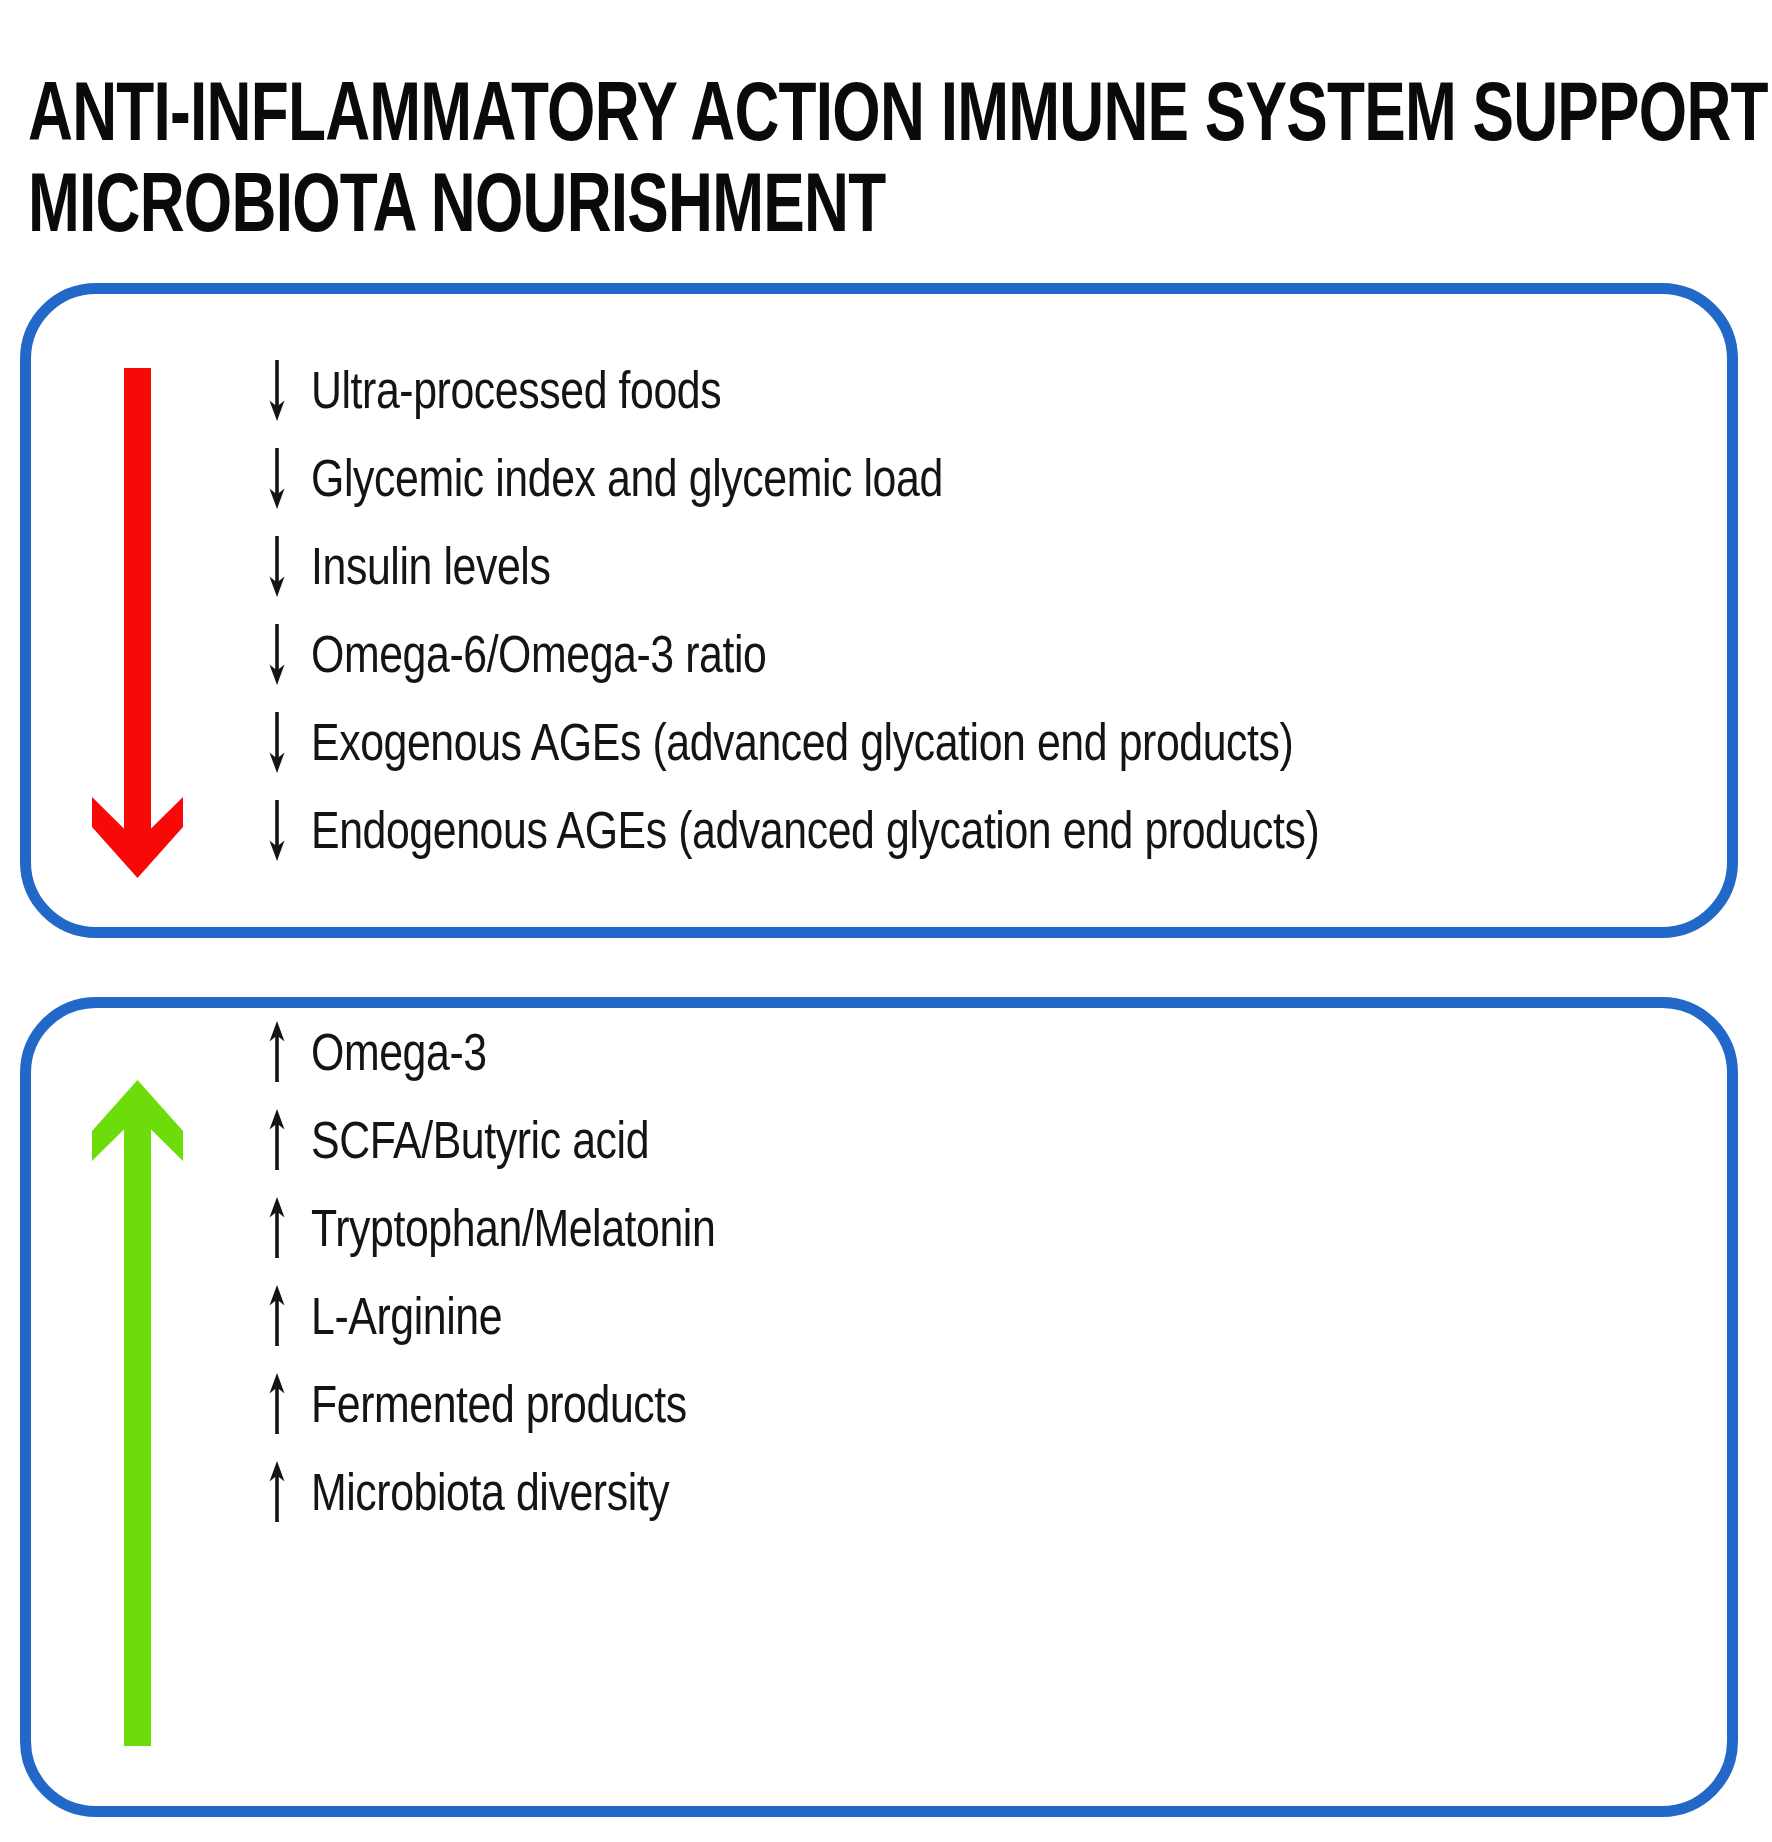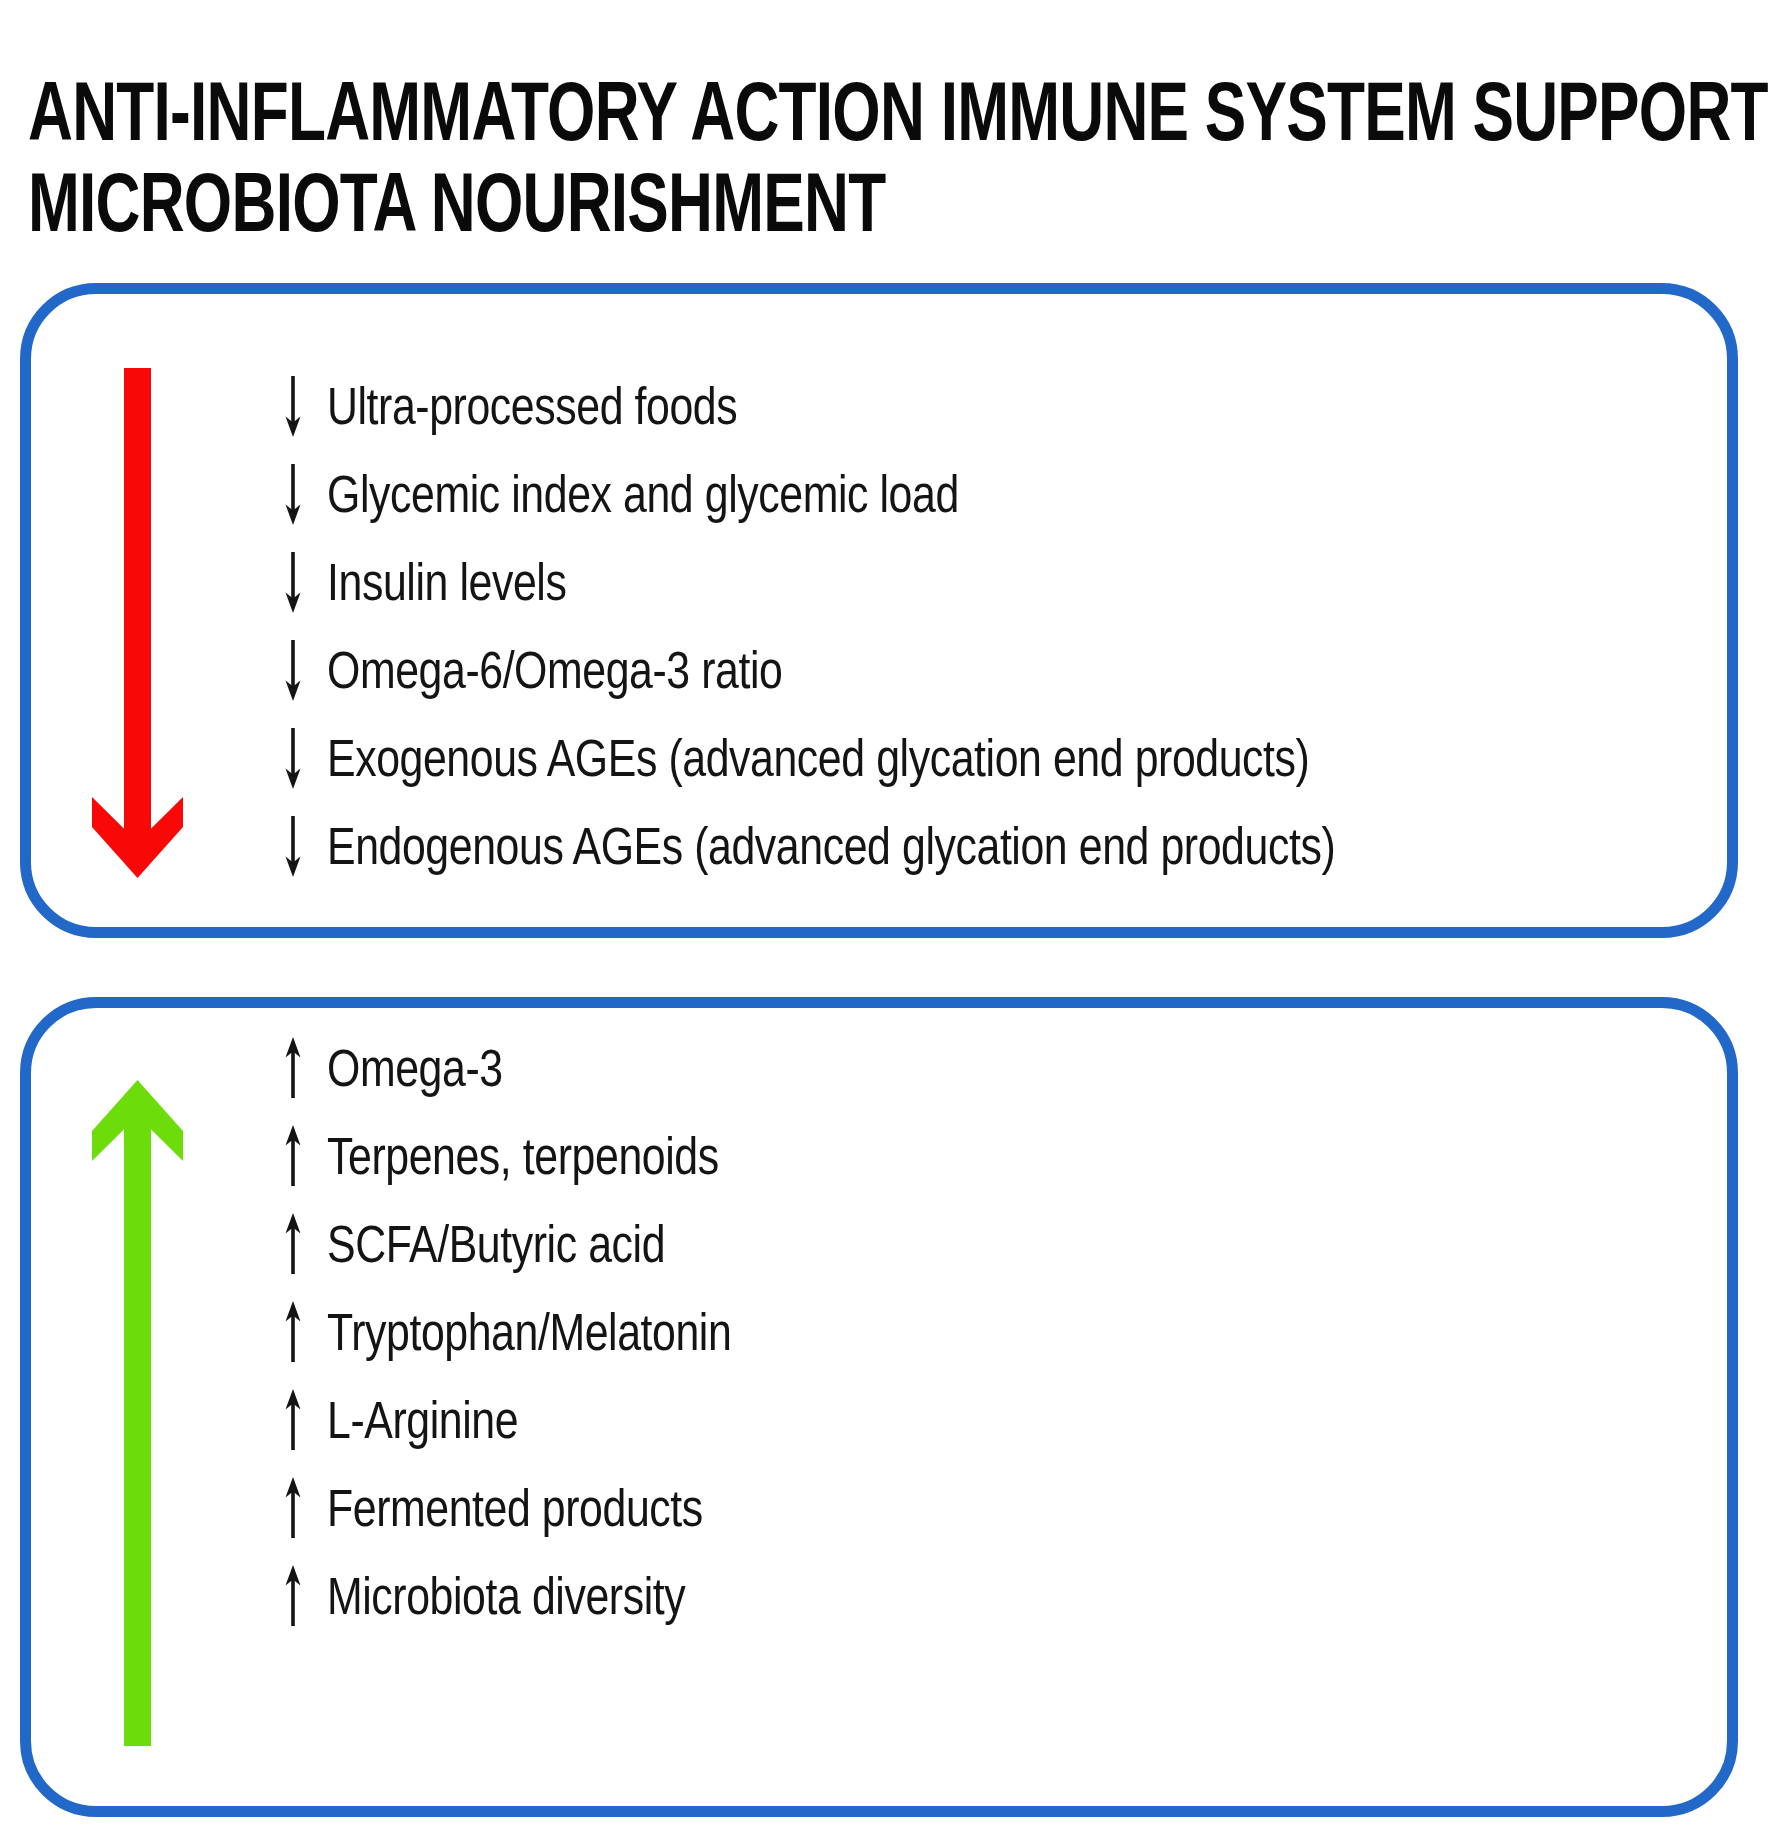--- a/index.html
+++ b/index.html
@@ -44,21 +44,21 @@
   
   .big-arrow { position: absolute; left: 61px; }
   .box-decrease .big-arrow { top: 74px; }
   .box-increase .big-arrow { top: 72px; }
 
   
   .list {
     position: absolute;
     left: 237px;
     top: 0;
-    margin: 16px;
+    margin: 0;
     padding: 0;
     list-style: none;
     display: flex;
     flex-direction: column;
   }
   .box-decrease .list { padding-top: 52px; }
   .box-increase .list { }
 
   .item {
     height: 88px;
@@ -152,27 +152,20 @@
             <line x1="9" y1="62" x2="9" y2="6" stroke="#141414" stroke-width="3.6"></line>
             <path d="M9 1 L1.5 21.5 L9 15.5 L16.5 21.5 Z" fill="#141414"></path>
           </svg>
         <span class="item-label">Omega-3</span>
       </li>
       <li class="item">
         <svg class="item-arrow" viewBox="0 0 18 64">
             <line x1="9" y1="62" x2="9" y2="6" stroke="#141414" stroke-width="3.6"></line>
             <path d="M9 1 L1.5 21.5 L9 15.5 L16.5 21.5 Z" fill="#141414"></path>
           </svg>
-        <span class="item-label">Terpenes, terpenoids</span>
-      </li>
-      <li class="item">
-        <svg class="item-arrow" viewBox="0 0 18 64">
-            <line x1="9" y1="62" x2="9" y2="6" stroke="#141414" stroke-width="3.6"></line>
-            <path d="M9 1 L1.5 21.5 L9 15.5 L16.5 21.5 Z" fill="#141414"></path>
-          </svg>
         <span class="item-label">SCFA/Butyric acid</span>
       </li>
       <li class="item">
         <svg class="item-arrow" viewBox="0 0 18 64">
             <line x1="9" y1="62" x2="9" y2="6" stroke="#141414" stroke-width="3.6"></line>
             <path d="M9 1 L1.5 21.5 L9 15.5 L16.5 21.5 Z" fill="#141414"></path>
           </svg>
         <span class="item-label">Tryptophan/Melatonin</span>
       </li>
       <li class="item">

